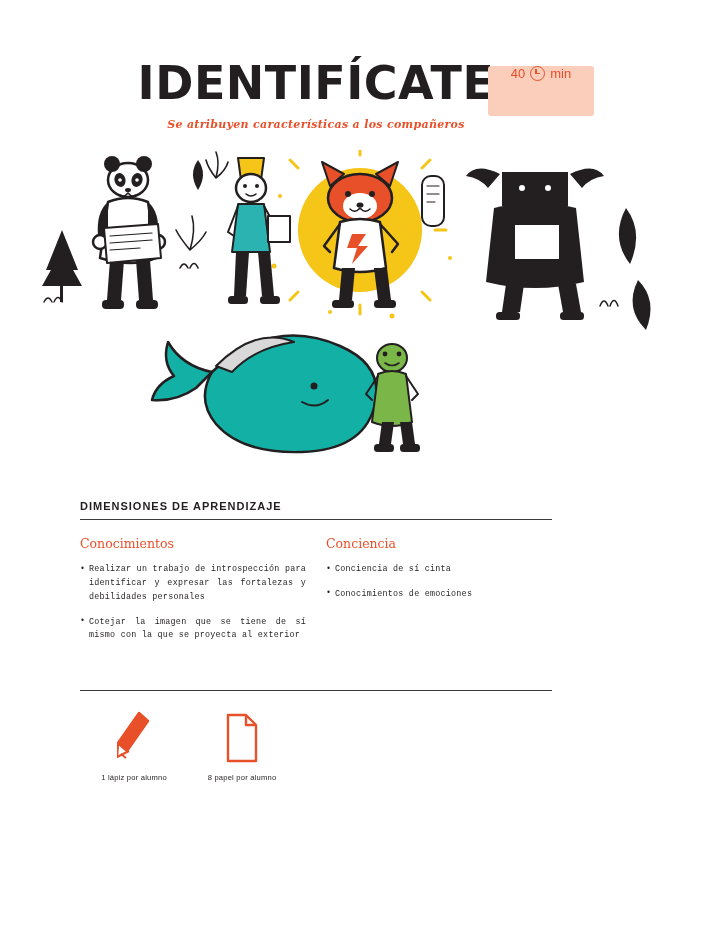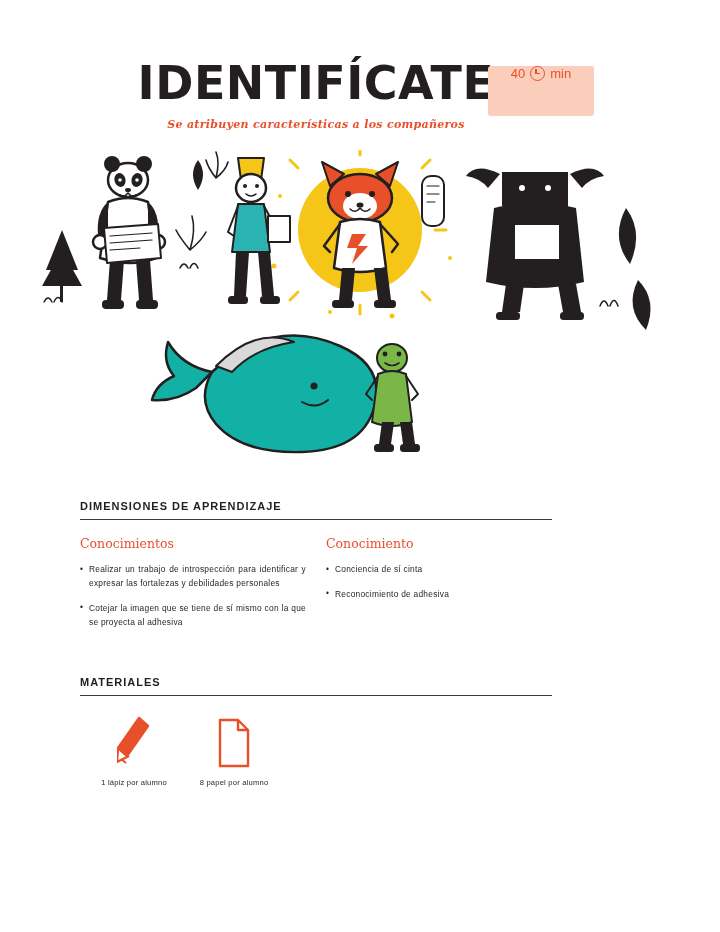--- a/index.html
+++ b/index.html
@@ -127,20 +127,21 @@
   .col-heading {
     color: #e8502a;
     font-size: 12.5px;
     margin-bottom: 12px;
     font-family: "DejaVu Serif", serif;
   }
   .bullet-list {
     list-style: none;
     margin: 0;
     padding: 0;
+    font-family: Liberation Mono, monospace;
   }
   .bullet-list li {
     position: relative;
     padding-left: 9px;
     margin-bottom: 11px;
     font-size: 8.4px;
     line-height: 1.65;
     text-align: justify;
     color: #231f20;
     letter-spacing: 0.25px;
@@ -148,21 +149,21 @@
   .bullet-list li::before {
     content: "•";
     position: absolute;
     left: 0;
     top: -0.5px;
   }
 
   .materials-wrap { margin-top: 36px; }
   .materials {
     display: flex;
-    gap: 4px;
+    gap: 12px;
     margin-top: 18px;
     padding-left: 6px;
   }
   .material {
     width: 96px;
     text-align: center;
   }
   .material .icon {
     height: 54px;
     display: flex;
@@ -359,38 +360,37 @@
 
   <div class="section">
     <div class="section-title">DIMENSIONES DE APRENDIZAJE</div>
     <hr class="rule">
     <div class="columns">
 
       <div class="column">
         <div class="col-heading">Conocimientos</div>
         <ul class="bullet-list">
           <li>Realizar un trabajo de introspección para identificar y expresar las fortalezas y debilidades personales</li>
-          <li>Cotejar la imagen que se tiene de sí mismo con la que se proyecta al adhesiva</li>
+          <li>Cotejar la imagen que se tiene de sí mismo con la que se proyecta al exterior</li>
         </ul>
       </div>
 
       <div class="column">
-        <div class="col-heading">Conocimiento</div>
+        <div class="col-heading">Conciencia</div>
         <ul class="bullet-list">
           <li>Conciencia de sí cinta</li>
-          <li>Reconocimiento de adhesiva</li>
+          <li>Conocimientos de emociones</li>
         </ul>
       </div>
 
 
     </div>
   </div>
 
   <div class="section materials-wrap">
-    <div class="section-title">MATERIALES</div>
     <hr class="rule">
     <div class="materials">
 
       <div class="material">
         <div class="icon">
           <svg width="34" height="52" viewBox="0 0 34 52">
             <g stroke="#e8502a" stroke-width="2.4" fill="none" stroke-linejoin="round">
               <path d="M22 2 l9 8 -21 30 -9 -8z" fill="#e8502a"></path>
               <path d="M1 32 l-1 14 12 -6"></path>
               <path d="M4 43 l5 4" stroke-width="2"></path>

